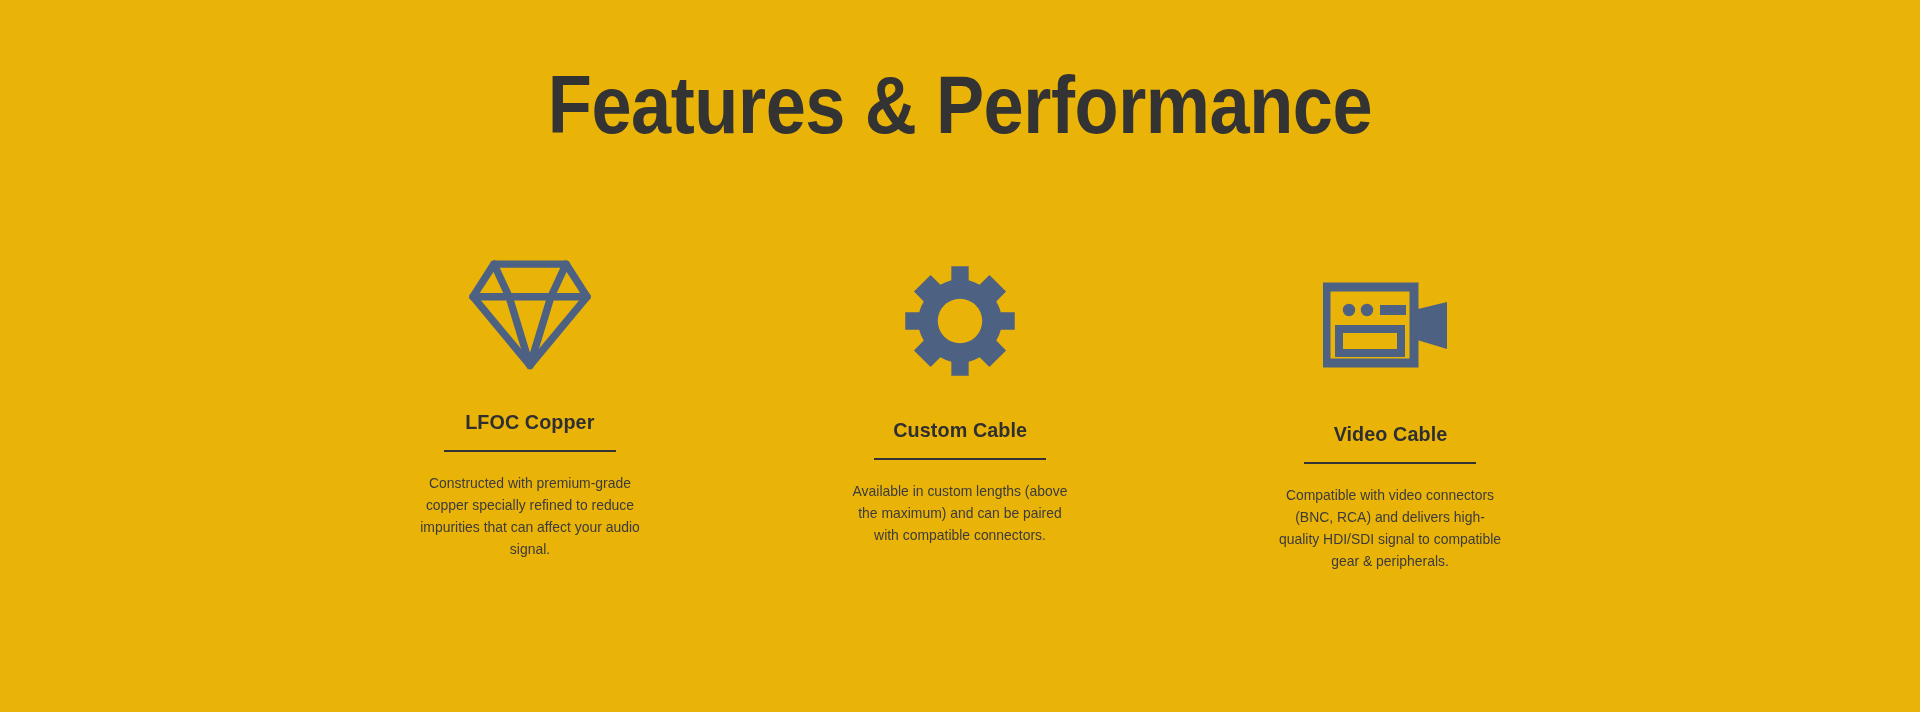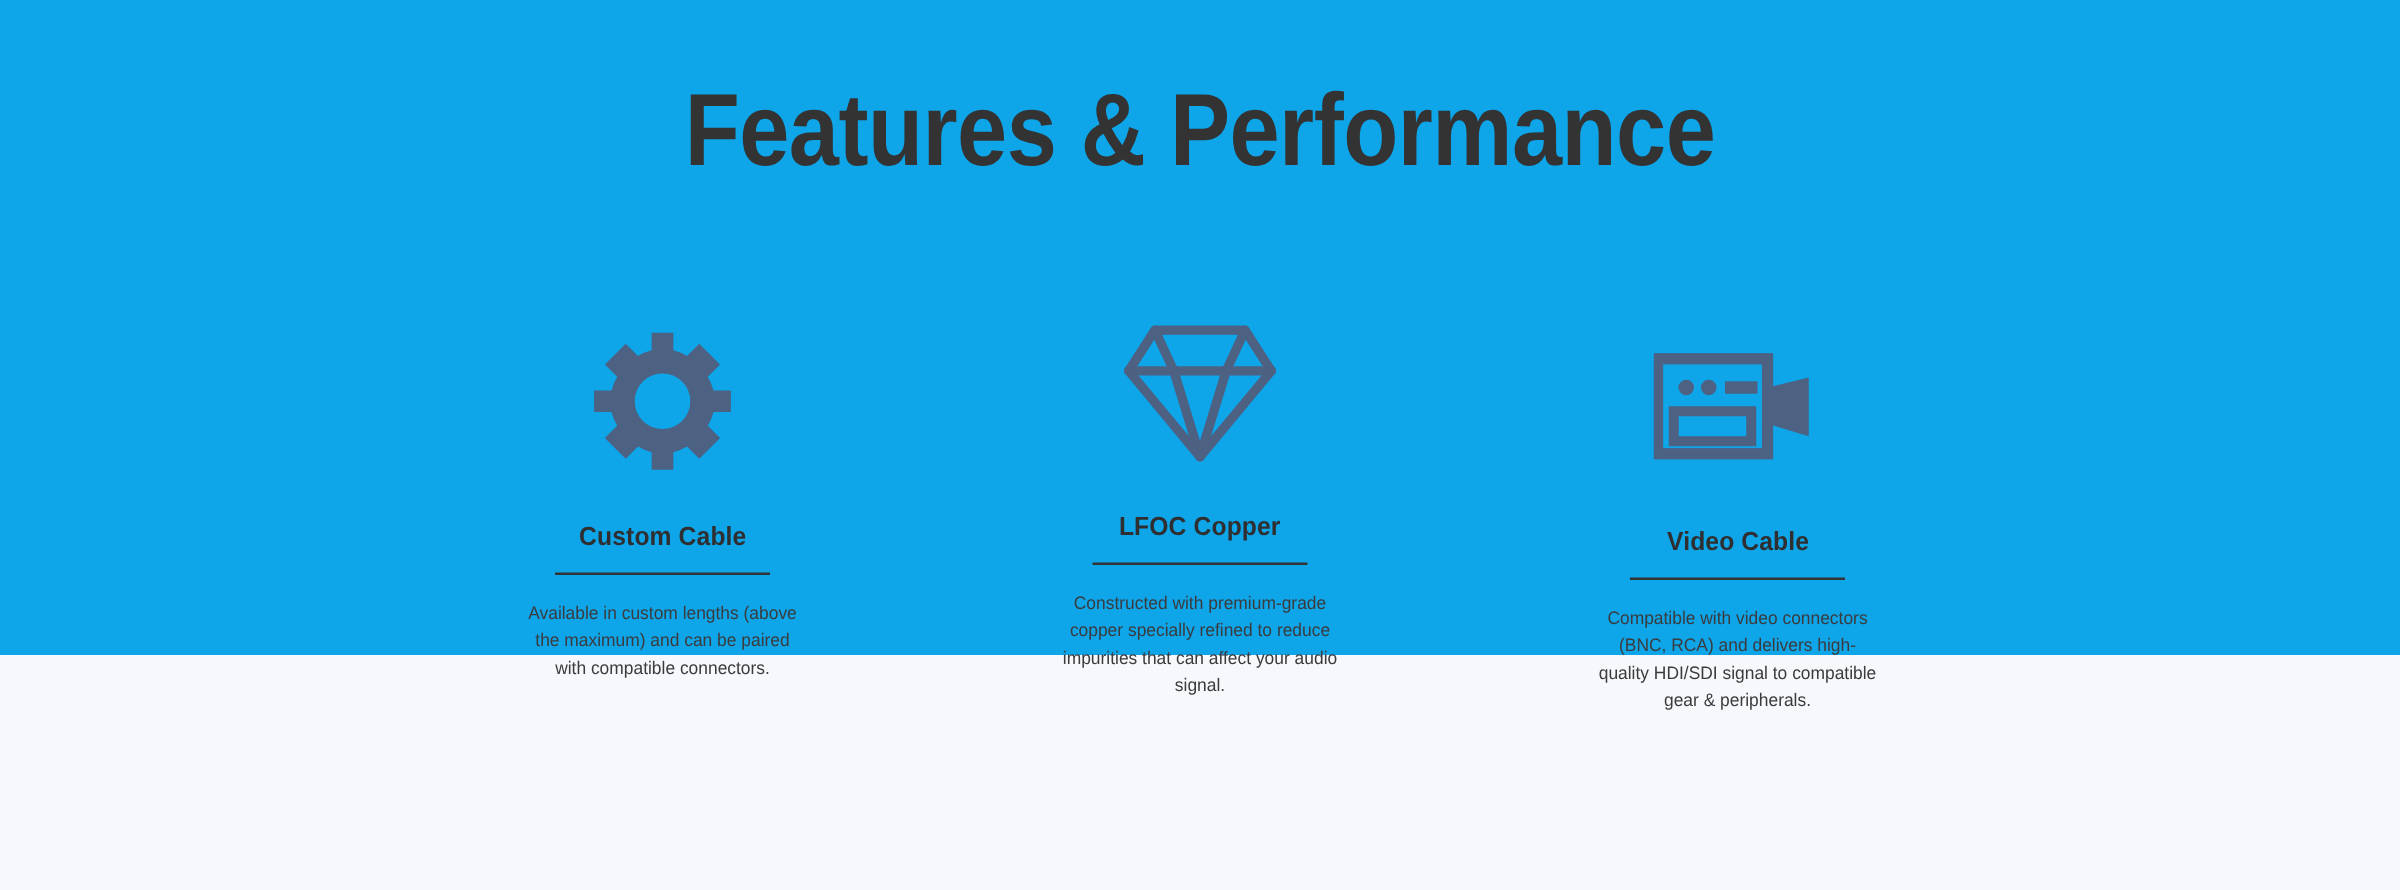--- a/index.html
+++ b/index.html
@@ -11,22 +11,22 @@
     width: 1920px;
     height: 712px;
     background: #f7f8fc;
     font-family: "Liberation Sans", sans-serif;
     overflow: hidden;
   }
 
   .page {
     position: relative;
     width: 1920px;
-    height: 524px;
-    background: #0ea5e9;
+    height: 712px;
+    background: #eab308;
   }
 
   
   .section-title {
     position: absolute;
     top: 62px;
     left: 0;
     width: 1920px;
     text-align: center;
     font-family: "Liberation Sans", sans-serif;
@@ -105,54 +105,54 @@
 </style>
 </head>
 <body>
 
 <div class="page">
 
   <div class="section-title">Features &amp; Performance</div>
 
   <div class="features">
 
+    <div class="feature col-2">
+      <div class="feature-icon">
+        <svg class="icon-svg" width="128" height="120" viewBox="0 0 110 100" aria-hidden="true">
+          <g fill="none" stroke="#4d6183" stroke-width="6.4" stroke-linejoin="round" stroke-linecap="round">
+            <path d="M24 8 H86 L104 36 L55 95 L6 36 Z"></path>
+            <path d="M6 36 H104"></path>
+            <path d="M24 8 L37 36"></path>
+            <path d="M86 8 L73 36"></path>
+            <path d="M37 36 L55 95"></path>
+            <path d="M73 36 L55 95"></path>
+          </g>
+        </svg>
+      </div>
+      <div class="feature-title">LFOC Copper</div>
+      <div class="feature-rule"></div>
+      <div class="feature-desc">Constructed with premium-grade copper specially refined to reduce impurities that can affect your audio signal.</div>
+    </div>
+
     <div class="feature col-1">
       <div class="feature-icon">
         <svg class="icon-svg" width="114" height="114" viewBox="0 0 100 100" aria-hidden="true">
           <path fill="#4d6183" d="
             M42.4 2 H57.6 V14.2 A36.6 36.6 0 0 1 67.2 18.2 L75.8 9.6 L90.4 24.2 L81.8 32.8
             A36.6 36.6 0 0 1 85.8 42.4 H98 V57.6 H85.8 A36.6 36.6 0 0 1 81.8 67.2 L90.4 75.8
             L75.8 90.4 L67.2 81.8 A36.6 36.6 0 0 1 57.6 85.8 V98 H42.4 V85.8
             A36.6 36.6 0 0 1 32.8 81.8 L24.2 90.4 L9.6 75.8 L18.2 67.2
             A36.6 36.6 0 0 1 14.2 57.6 H2 V42.4 H14.2 A36.6 36.6 0 0 1 18.2 32.8
             L9.6 24.2 L24.2 9.6 L32.8 18.2 A36.6 36.6 0 0 1 42.4 14.2 Z
             M50 30.5 A19.5 19.5 0 1 0 50 69.5 A19.5 19.5 0 1 0 50 30.5 Z"></path>
         </svg>
       </div>
       <div class="feature-title">Custom Cable</div>
       <div class="feature-rule"></div>
       <div class="feature-desc">Available in custom lengths (above the maximum) and can be paired with compatible connectors.</div>
-    </div>
-
-    <div class="feature col-2">
-      <div class="feature-icon">
-        <svg class="icon-svg" width="128" height="120" viewBox="0 0 110 100" aria-hidden="true">
-          <g fill="none" stroke="#4d6183" stroke-width="6.4" stroke-linejoin="round" stroke-linecap="round">
-            <path d="M24 8 H86 L104 36 L55 95 L6 36 Z"></path>
-            <path d="M6 36 H104"></path>
-            <path d="M24 8 L37 36"></path>
-            <path d="M86 8 L73 36"></path>
-            <path d="M37 36 L55 95"></path>
-            <path d="M73 36 L55 95"></path>
-          </g>
-        </svg>
-      </div>
-      <div class="feature-title">LFOC Copper</div>
-      <div class="feature-rule"></div>
-      <div class="feature-desc">Constructed with premium-grade copper specially refined to reduce impurities that can affect your audio signal.</div>
     </div>
 
     <div class="feature col-3">
       <div class="feature-icon">
         <svg class="icon-svg" width="134" height="96" viewBox="0 0 134 96" aria-hidden="true">
 
           <rect x="3" y="10" width="88" height="76" fill="none" stroke="#4d6183" stroke-width="9"></rect>
 
           <circle cx="26" cy="33" r="6.2" fill="#4d6183"></circle>
           <circle cx="44" cy="33" r="6.2" fill="#4d6183"></circle>

